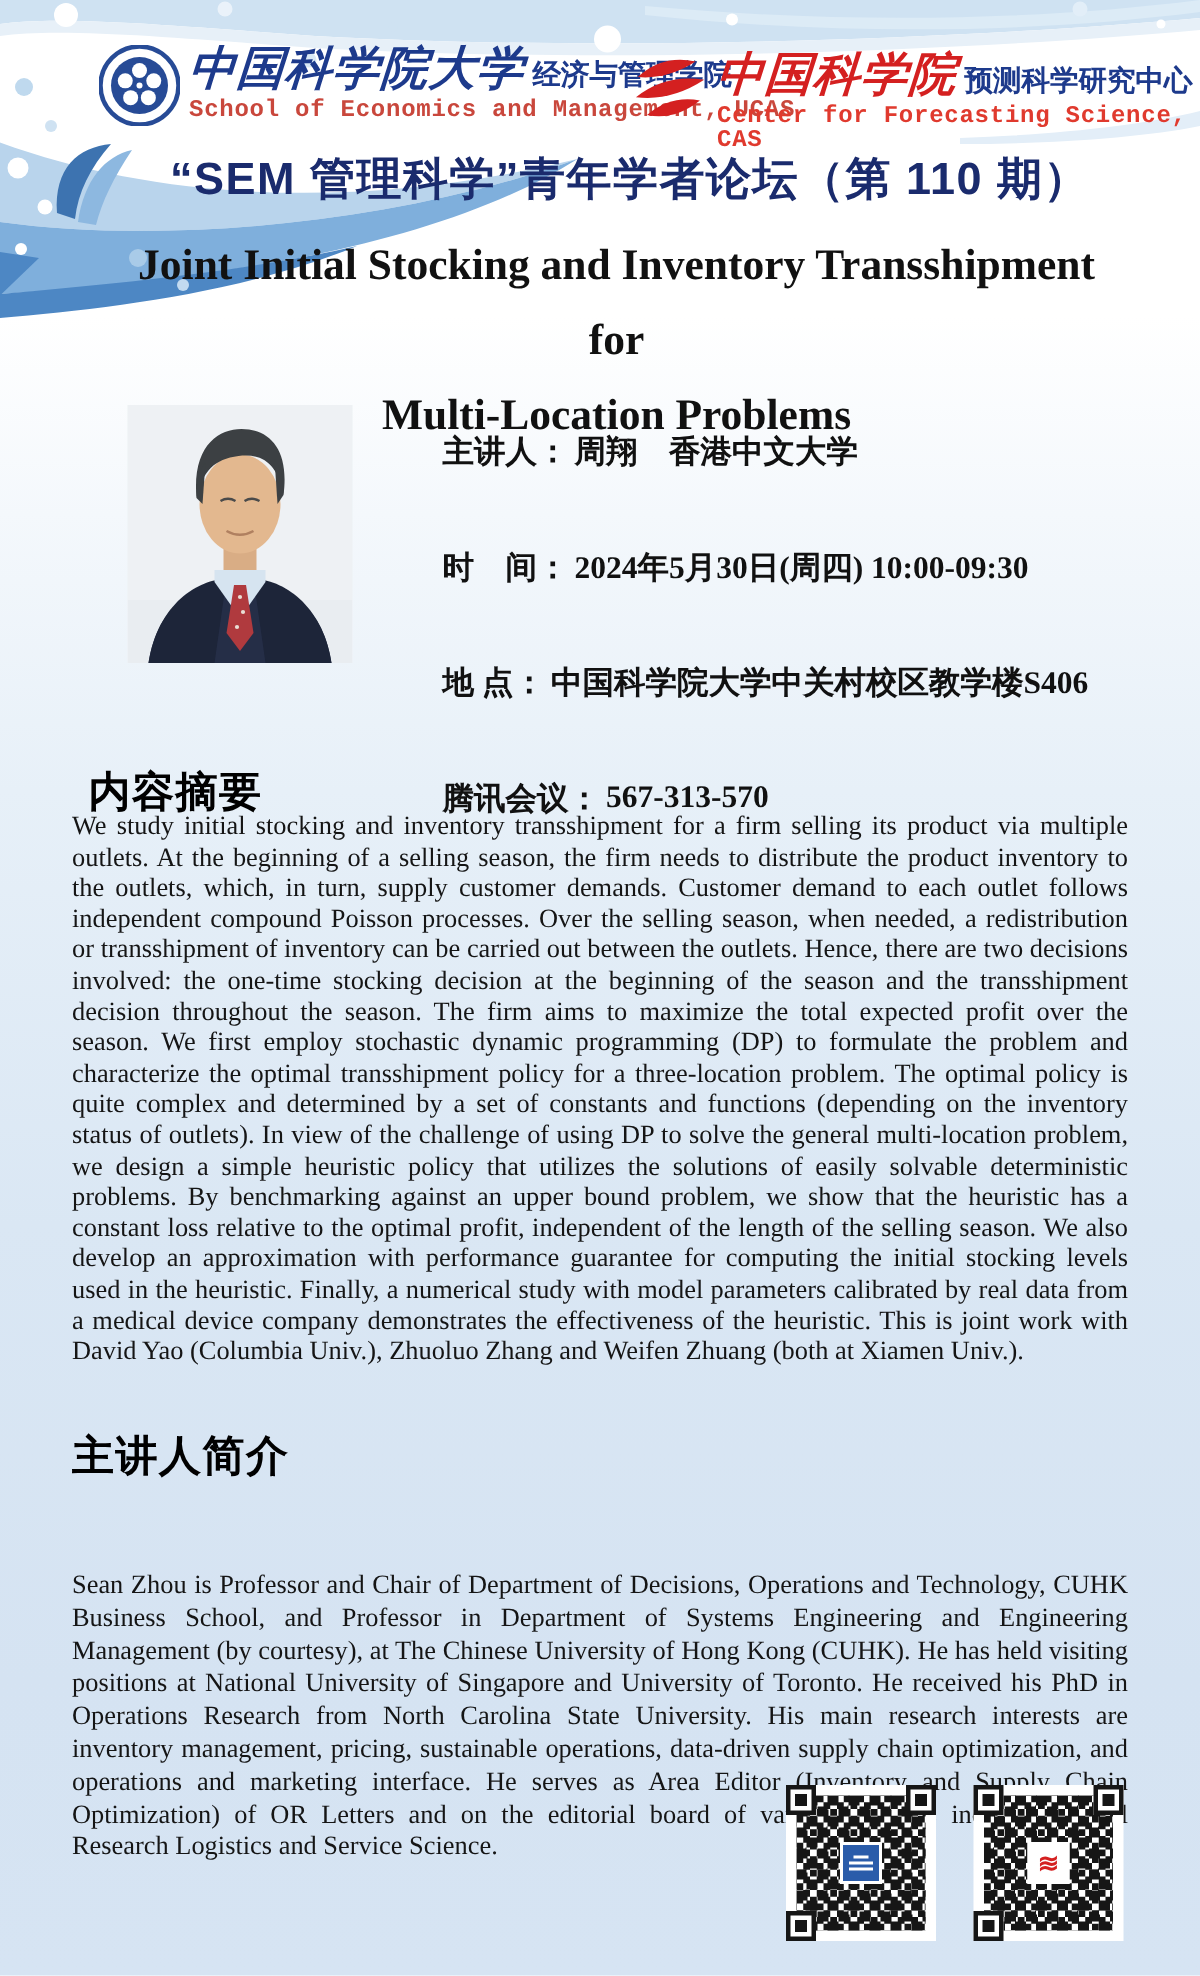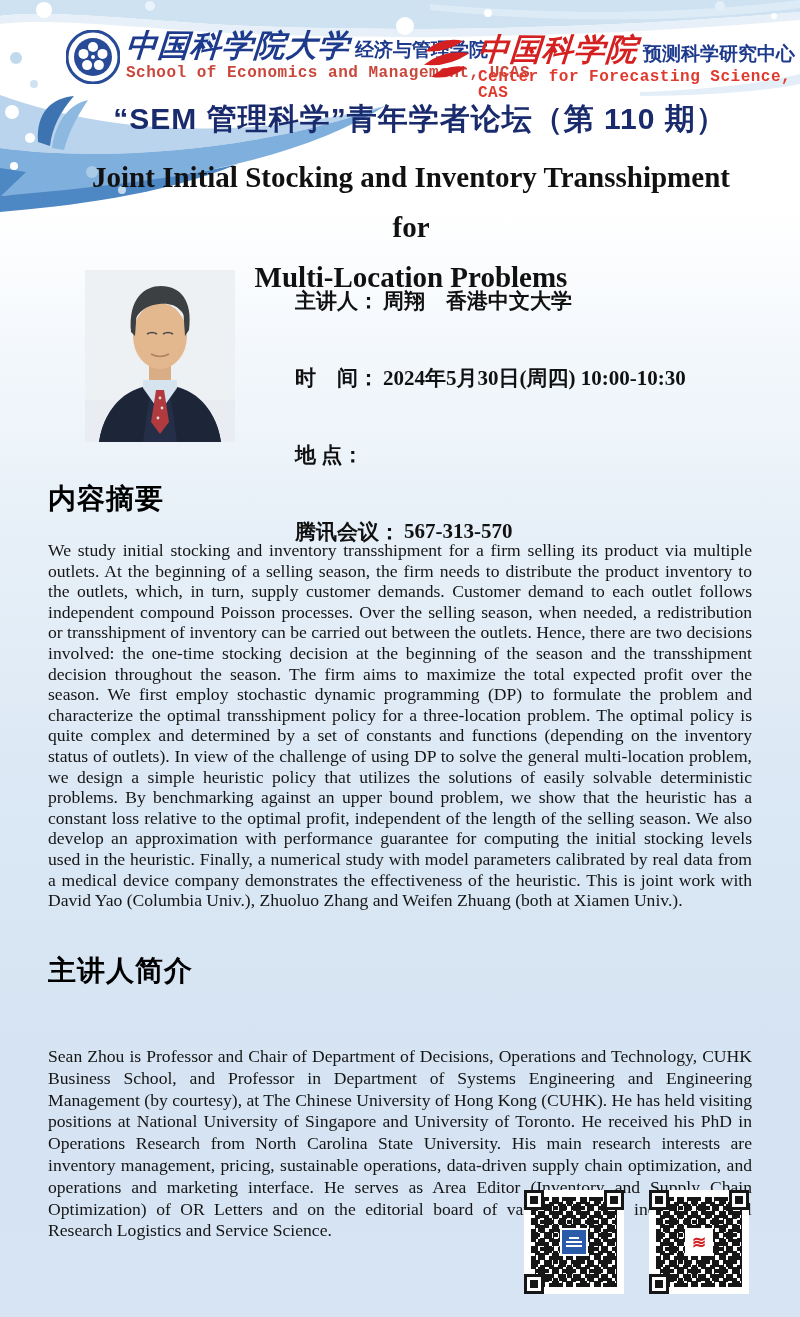--- a/index.html
+++ b/index.html
@@ -31,21 +31,21 @@
     font-family:"Liberation Sans",sans-serif;font-weight:bold;font-size:30px;color:#1a2b6d;letter-spacing:1px;padding-left:20px;}
   .talk-title{position:absolute;left:71px;top:152px;width:680px;text-align:center;
     font-family:"Liberation Serif",serif;font-weight:bold;font-size:29px;color:#111;line-height:50px;}
   
   .photo{position:absolute;left:85px;top:270px;width:150px;height:172px;background:#eef1f4;overflow:hidden;}
   .details{position:absolute;left:295px;top:276px;width:470px;display:flex;flex-direction:column;gap:28px;}
   .detail-row{font-family:"Liberation Serif",serif;font-weight:bold;font-size:21px;color:#111;height:49px;display:flex;align-items:center;white-space:nowrap;}
   .detail-row .lbl{margin-right:4px;}
   
   .section-heading{position:absolute;left:48px;font-family:"Liberation Sans",sans-serif;font-weight:bold;font-size:28px;color:#000;letter-spacing:1px;}
-  .heading-abstract{top:480px;}
+  .heading-abstract{top:509px;margin-left:11px;}
   .heading-bio{top:952px;}
   .para{position:absolute;left:48px;width:704px;font-family:"Liberation Serif",serif;font-size:17.6px;line-height:20.6px;color:#151515;text-align:justify;}
   .para-abstract{top:540px;}
   .para-bio{top:1002px;line-height:21.8px;margin-top:44px;}
   
   .qr-tile{position:absolute;top:1190px;width:100px;height:104px;background:#fff;}
   .qr-tile.left{left:524px;}
   .qr-tile.right{left:649px;}
   .qr-pattern{position:absolute;inset:7px;
     background:
@@ -175,24 +175,25 @@
     </svg>
   </div>
 
   <div class="details">
     <div class="detail-row">
       <span class="lbl">主讲人：</span>
       <span>周翔　香港中文大学</span>
     </div>
     <div class="detail-row">
       <span class="lbl">时　间：</span>
-      <span>2024年5月30日(周四) 10:00-10:30</span>
+      <span>2024年5月30日(周四) 10:00-09:30</span>
     </div>
     <div class="detail-row">
       <span class="lbl">地 点：</span>
+      <span>中国科学院大学中关村校区教学楼S406</span>
     </div>
     <div class="detail-row">
       <span class="lbl">腾讯会议：</span>
       <span>567-313-570</span>
     </div>
   </div>
 
   <div class="section-heading heading-abstract">内容摘要</div>
   <div class="para para-abstract">We study initial stocking and inventory transshipment for a firm selling its product via multiple outlets. At the beginning of a selling season, the firm needs to distribute the product inventory to the outlets, which, in turn, supply customer demands. Customer demand to each outlet follows independent compound Poisson processes. Over the selling season, when needed, a redistribution or transshipment of inventory can be carried out between the outlets. Hence, there are two decisions involved: the one-time stocking decision at the beginning of the season and the transshipment decision throughout the season. The firm aims to maximize the total expected profit over the season. We first employ stochastic dynamic programming (DP) to formulate the problem and characterize the optimal transshipment policy for a three-location problem. The optimal policy is quite complex and determined by a set of constants and functions (depending on the inventory status of outlets). In view of the challenge of using DP to solve the general multi-location problem, we design a simple heuristic policy that utilizes the solutions of easily solvable deterministic problems. By benchmarking against an upper bound problem, we show that the heuristic has a constant loss relative to the optimal profit, independent of the length of the selling season. We also develop an approximation with performance guarantee for computing the initial stocking levels used in the heuristic.  Finally, a numerical study with model parameters calibrated by real data from a medical device company demonstrates the effectiveness of the heuristic. This is joint work with David Yao (Columbia Univ.), Zhuoluo Zhang and Weifen Zhuang (both at Xiamen Univ.).</div>
 

